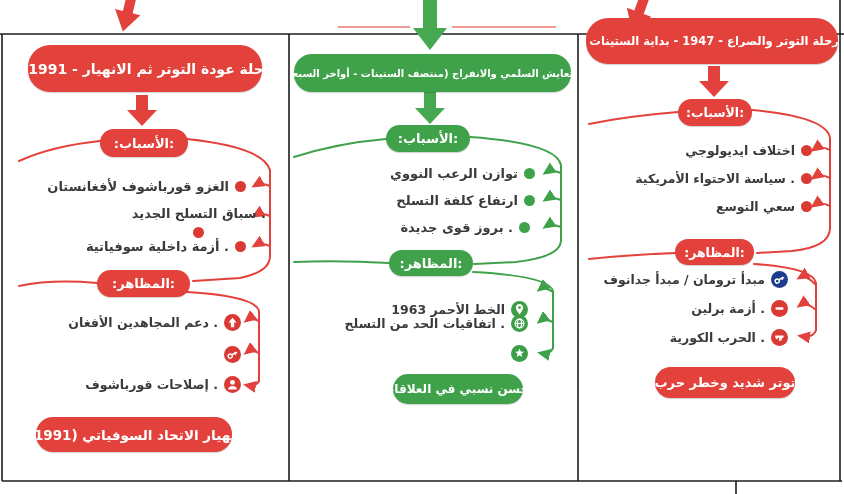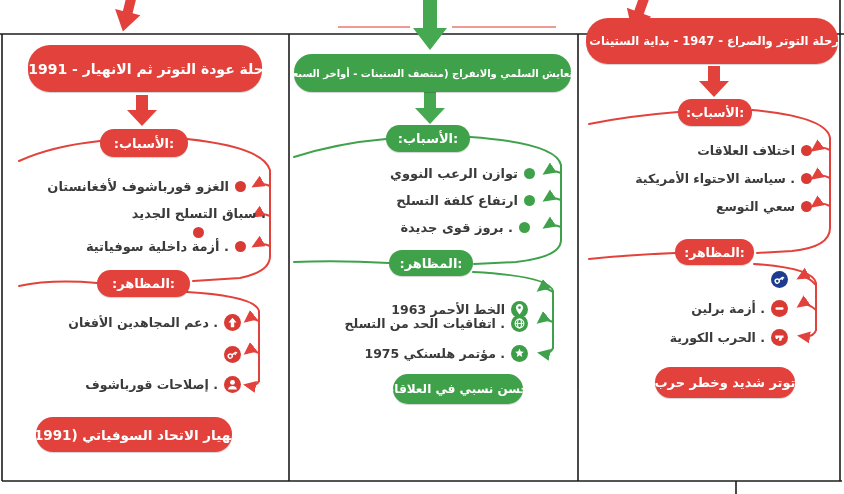--- a/index.html
+++ b/index.html
@@ -121,35 +121,36 @@
       <path d="M259,381 Q256,387 246,385" marker-end="url(#ar-red)"></path>
     </g>
   </svg>
 
   <section>
     <div class="pill red-bg title-pill" style="left:586px;top:18px;width:252px;height:46px;font-size:11.5px;">(1 مرحلة التوتر والصراع - 1947 - بداية الستينات)</div>
 
     <div class="pill red-bg badge" style="left:678px;top:99px;width:74px;height:27px;font-size:12.5px;">:الأسباب:</div>
 
     <div class="item-row" style="right:32px;top:140px;">
-      <span class="item-text" style="font-size:12.5px;">اختلاف العلاقات</span>
+      <span class="item-text" style="font-size:12.5px;">اختلاف ايديولوجي</span>
       <span class="dot red"></span>
     </div>
     <div class="item-row" style="right:32px;top:168px;">
       <span class="item-text" style="font-size:12.5px;">. سياسة الاحتواء الأمريكية</span>
       <span class="dot red"></span>
     </div>
     <div class="item-row" style="right:32px;top:196px;">
       <span class="item-text" style="font-size:12.5px;">سعي التوسع</span>
       <span class="dot red"></span>
     </div>
 
     <div class="pill red-bg badge" style="left:675px;top:239px;width:79px;height:26px;font-size:12.5px;">:المظاهر:</div>
 
     <div class="item-row" style="right:56px;top:269px;">
+      <span class="item-text" style="font-size:12.5px;">مبدأ ترومان / مبدأ جدانوف</span>
       <svg class="mini-icon" width="17" height="17" viewBox="0 0 16 16">
         <circle cx="8" cy="8" r="8" fill="#1d3c8f"></circle>
         <g transform="rotate(-35 8 8)" stroke="#fff" stroke-width="1.3" fill="none">
           <circle cx="5.4" cy="8" r="1.9"></circle>
             <path d="M7.4,8 h4.6 M10.2,8 v2 M12,8 v1.6"></path>
         </g>
       </svg>
     </div>
     <div class="item-row" style="right:56px;top:298px;">
       <span class="item-text" style="font-size:12.5px;">. أزمة برلين</span>
@@ -202,21 +203,20 @@
       <svg class="mini-icon" width="17" height="17" viewBox="0 0 16 16">
         <circle cx="8" cy="8" r="8" fill="#3c9e47"></circle>
         <g stroke="#fff" stroke-width="1.1" fill="none">
           <circle cx="8" cy="8" r="4.1"></circle>
             <ellipse cx="8" cy="8" rx="1.9" ry="4.1"></ellipse>
             <path d="M3.9,8 h8.2"></path>
         </g>
       </svg>
     </div>
     <div class="item-row" style="right:316px;top:343px;">
-      <span class="item-text" style="font-size:12.5px;">. مؤتمر هلسنكي 1975</span>
       <svg class="mini-icon" width="17" height="17" viewBox="0 0 16 16">
         <circle cx="8" cy="8" r="8" fill="#3c9e47"></circle>
         <path d="M8 3.4 L9.15 6.1 L12.1 6.35 L9.9 8.3 L10.55 11.2 L8 9.65 L5.45 11.2 L6.1 8.3 L3.9 6.35 L6.85 6.1 Z" fill="#fff"></path>
       </svg>
     </div>
 
     <div class="pill green-bg result-pill" style="left:393px;top:374px;width:130px;height:30px;font-size:12px;">تحسن نسبي في العلاقات</div>
   </section>
 
   <section>

